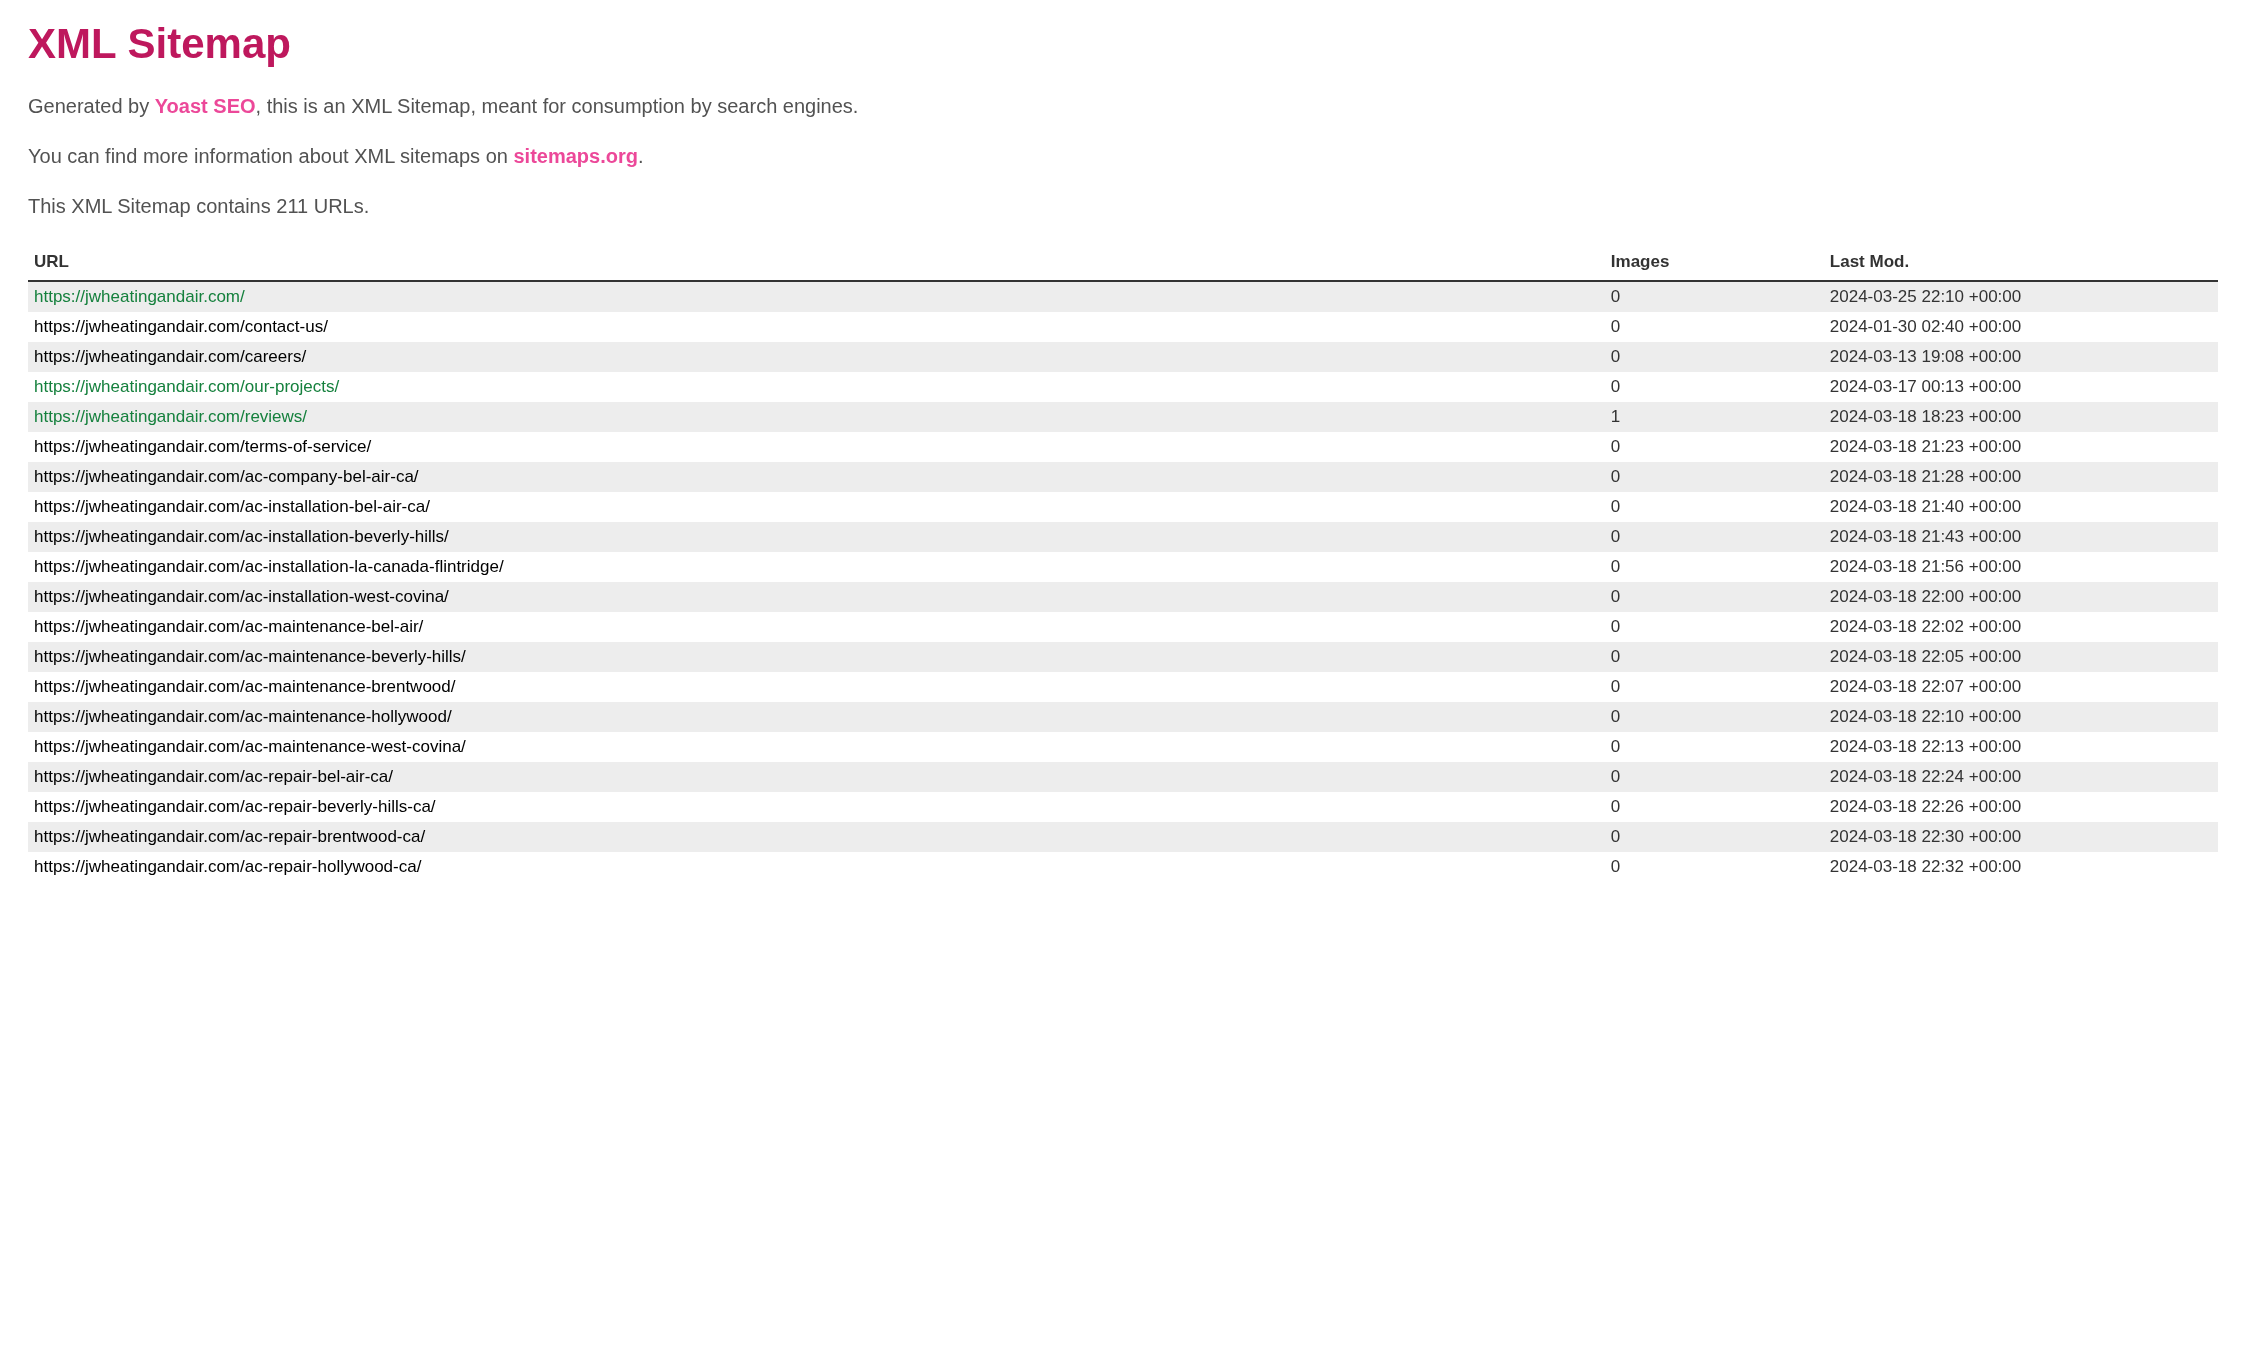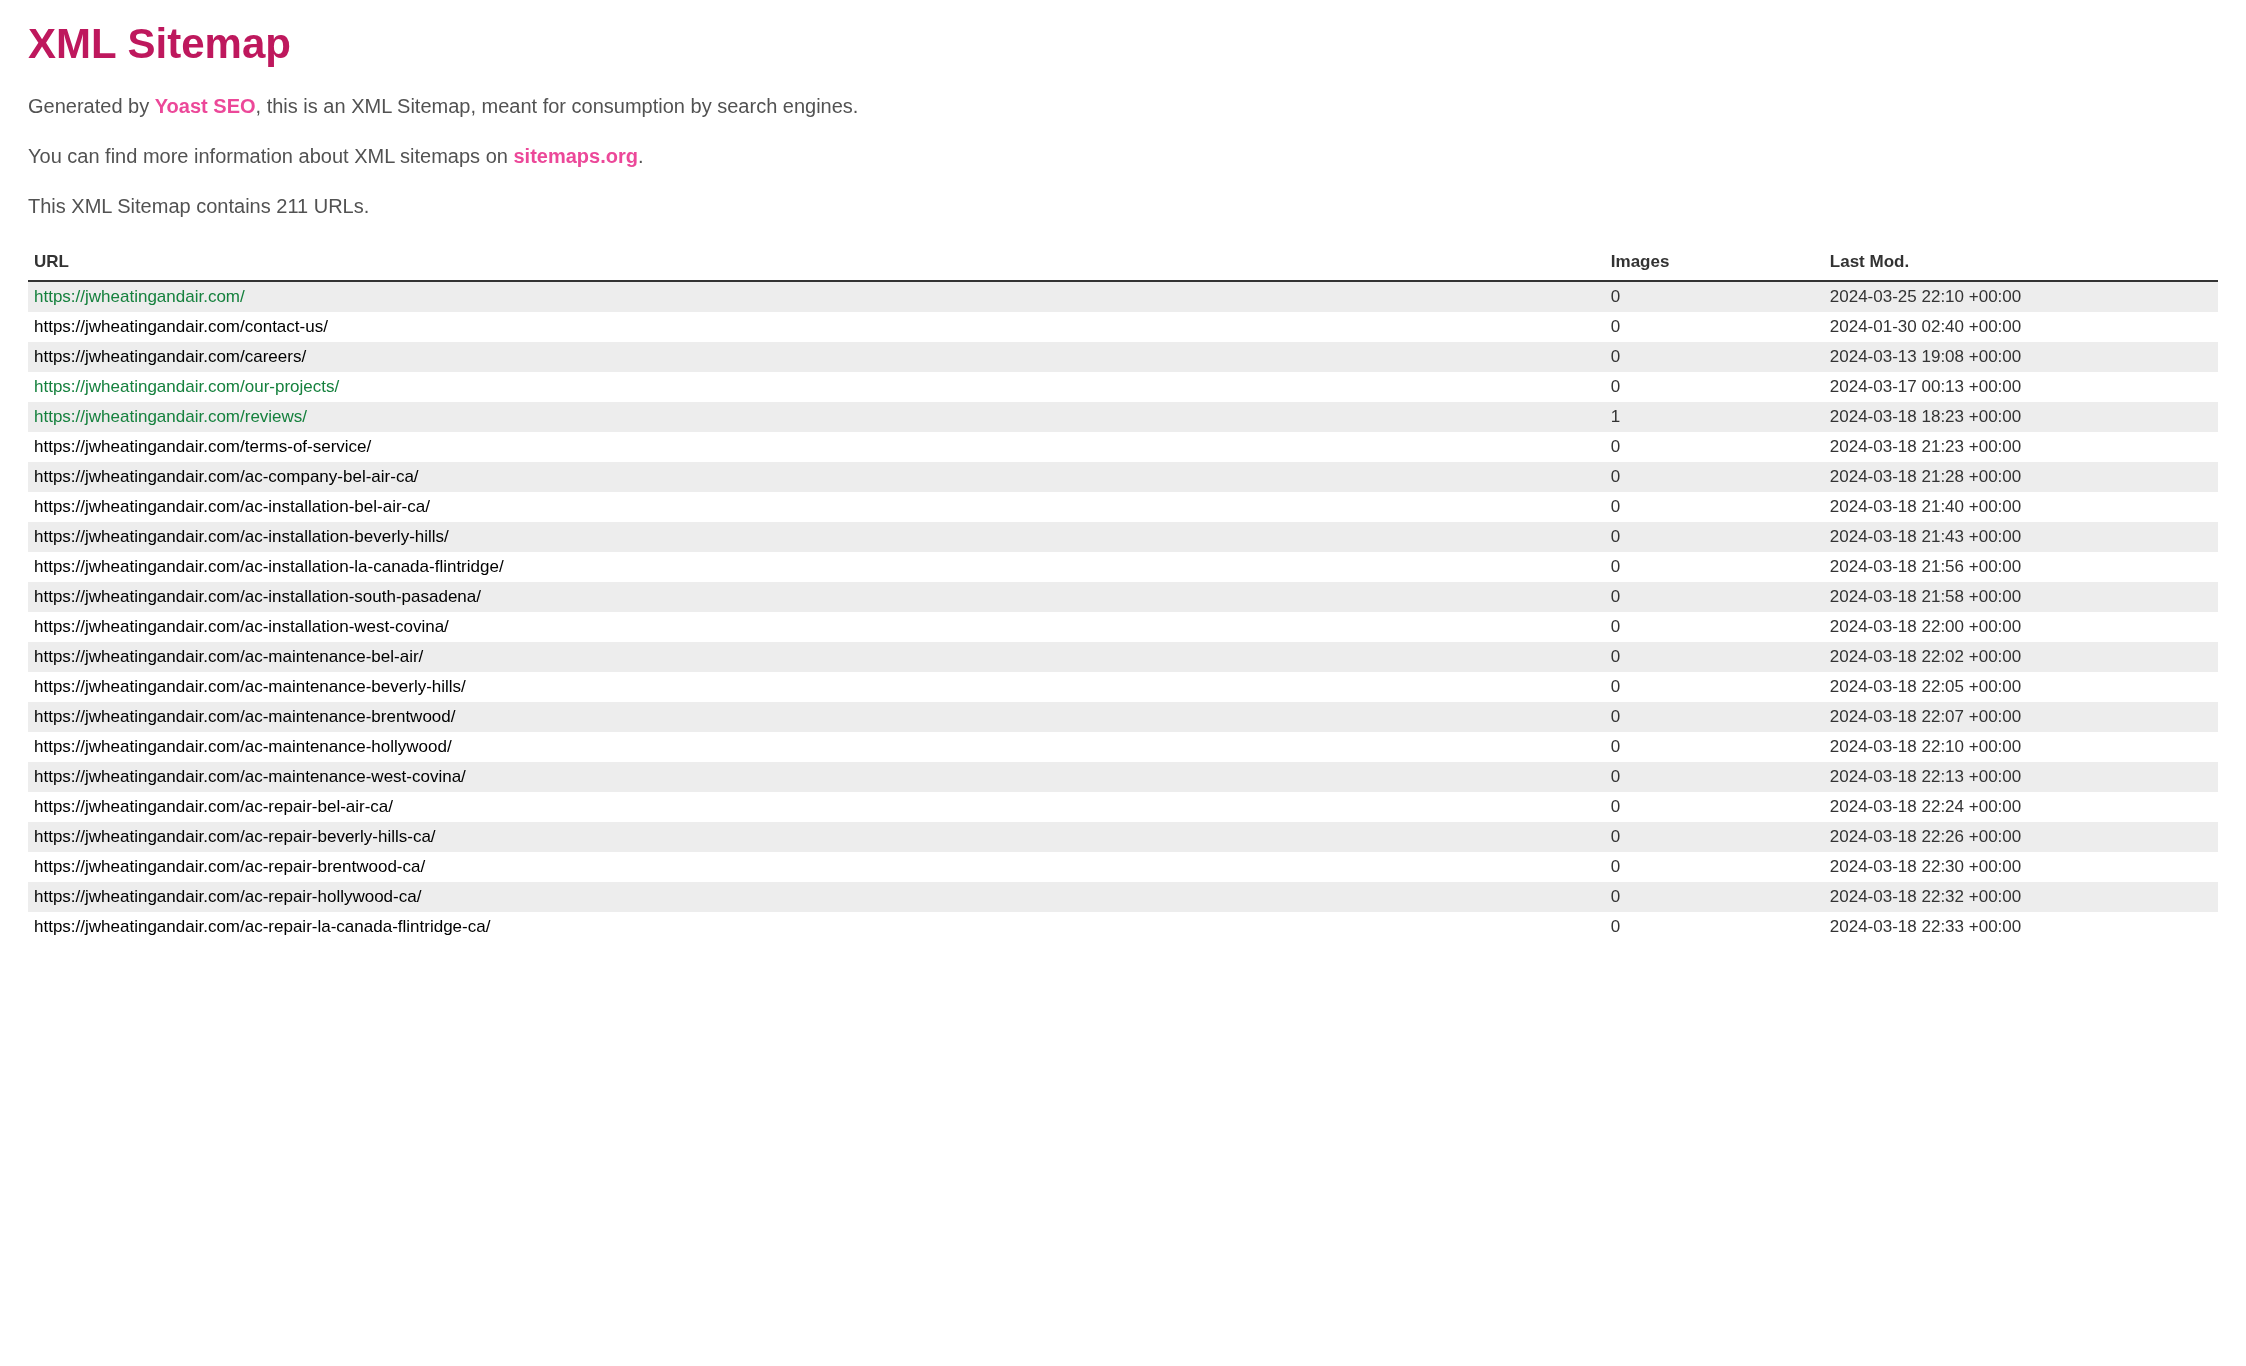--- a/index.html
+++ b/index.html
@@ -129,25 +129,20 @@
         <td><a href="#">https://jwheatingandair.com/ac-installation-beverly-hills/</a></td>
         <td>0</td>
         <td>2024-03-18 21:43 +00:00</td>
       </tr>
       <tr>
         <td><a href="#">https://jwheatingandair.com/ac-installation-la-canada-flintridge/</a></td>
         <td>0</td>
         <td>2024-03-18 21:56 +00:00</td>
       </tr>
       <tr>
-        <td><a href="#">https://jwheatingandair.com/ac-installation-south-pasadena/</a></td>
-        <td>0</td>
-        <td>2024-03-18 21:58 +00:00</td>
-      </tr>
-      <tr>
         <td><a href="#">https://jwheatingandair.com/ac-installation-west-covina/</a></td>
         <td>0</td>
         <td>2024-03-18 22:00 +00:00</td>
       </tr>
       <tr>
         <td><a href="#">https://jwheatingandair.com/ac-maintenance-bel-air/</a></td>
         <td>0</td>
         <td>2024-03-18 22:02 +00:00</td>
       </tr>
       <tr>
@@ -183,19 +178,14 @@
       <tr>
         <td><a href="#">https://jwheatingandair.com/ac-repair-brentwood-ca/</a></td>
         <td>0</td>
         <td>2024-03-18 22:30 +00:00</td>
       </tr>
       <tr>
         <td><a href="#">https://jwheatingandair.com/ac-repair-hollywood-ca/</a></td>
         <td>0</td>
         <td>2024-03-18 22:32 +00:00</td>
       </tr>
-      <tr>
-        <td><a href="#">https://jwheatingandair.com/ac-repair-la-canada-flintridge-ca/</a></td>
-        <td>0</td>
-        <td>2024-03-18 22:33 +00:00</td>
-      </tr>
     </tbody>
 </table>
 
 </body></html>

